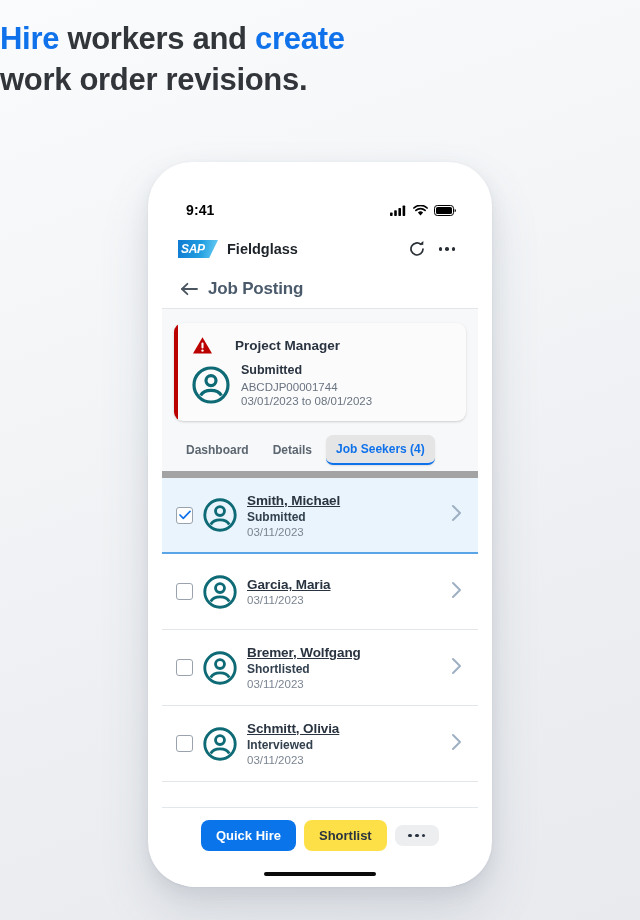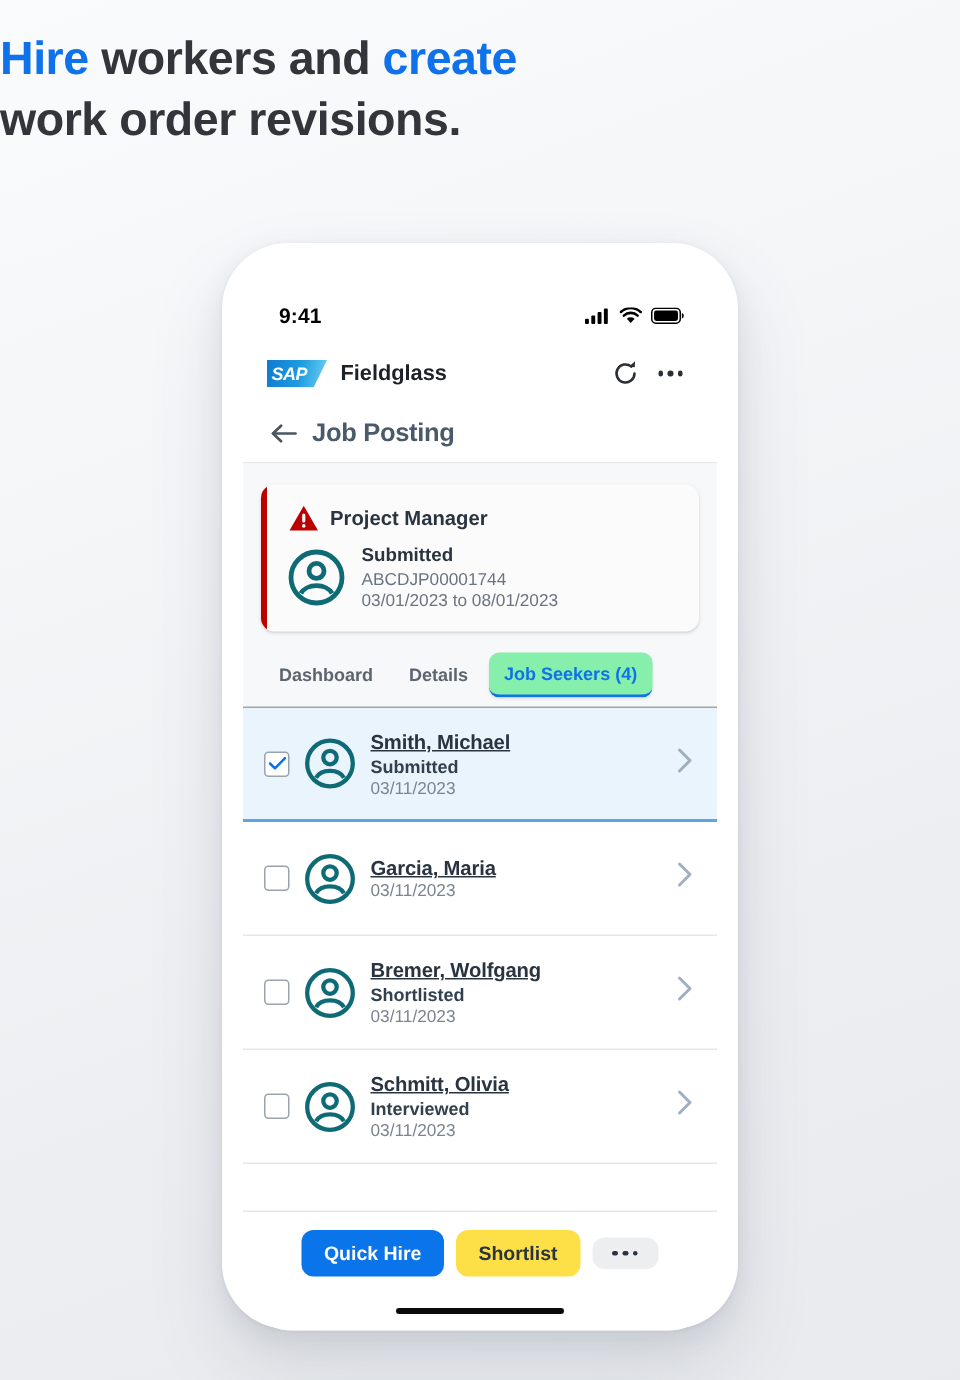--- a/index.html
+++ b/index.html
@@ -177,21 +177,21 @@
   .job-card::before {
     content: "";
     position: absolute;
     left: 0; top: 0; bottom: 0;
     width: 4px;
     background: #bb0000;
   }
   .card-top {
     display: flex;
     align-items: center;
-    gap: 7px;
+    gap: 22px;
     margin-bottom: 8px;
   }
   .warn-icon { flex: 0 0 auto; }
   .card-title {
     font-size: 13.5px;
     font-weight: 700;
     color: #2a3440;
   }
   .card-body {
     display: flex;
@@ -212,31 +212,31 @@
   }
 
   
   .tabs {
     flex: 0 0 auto;
     display: flex;
     align-items: center;
     gap: 4px;
     padding: 4px 14px 6px 14px;
     background: #f7f8f9;
-    border-bottom: 1px solid #a3a3a3;
+    border-bottom: 7px solid #a3a3a3;
   }
   .tab {
     font-size: 12px;
     font-weight: 700;
     color: #5b6670;
     padding: 7px 10px;
     border-radius: 7px;
   }
   .tab.active {
-    background: #86efac;
+    background: #e5e5e5;
     color: #1072eb;
     box-shadow: 0 1px 2px rgba(0,0,0,0.10);
     border-bottom: 2px solid #1072eb;
   }
 
   
   .seeker-list {
     flex: 1 1 auto;
     overflow: hidden;
     background: #ffffff;

